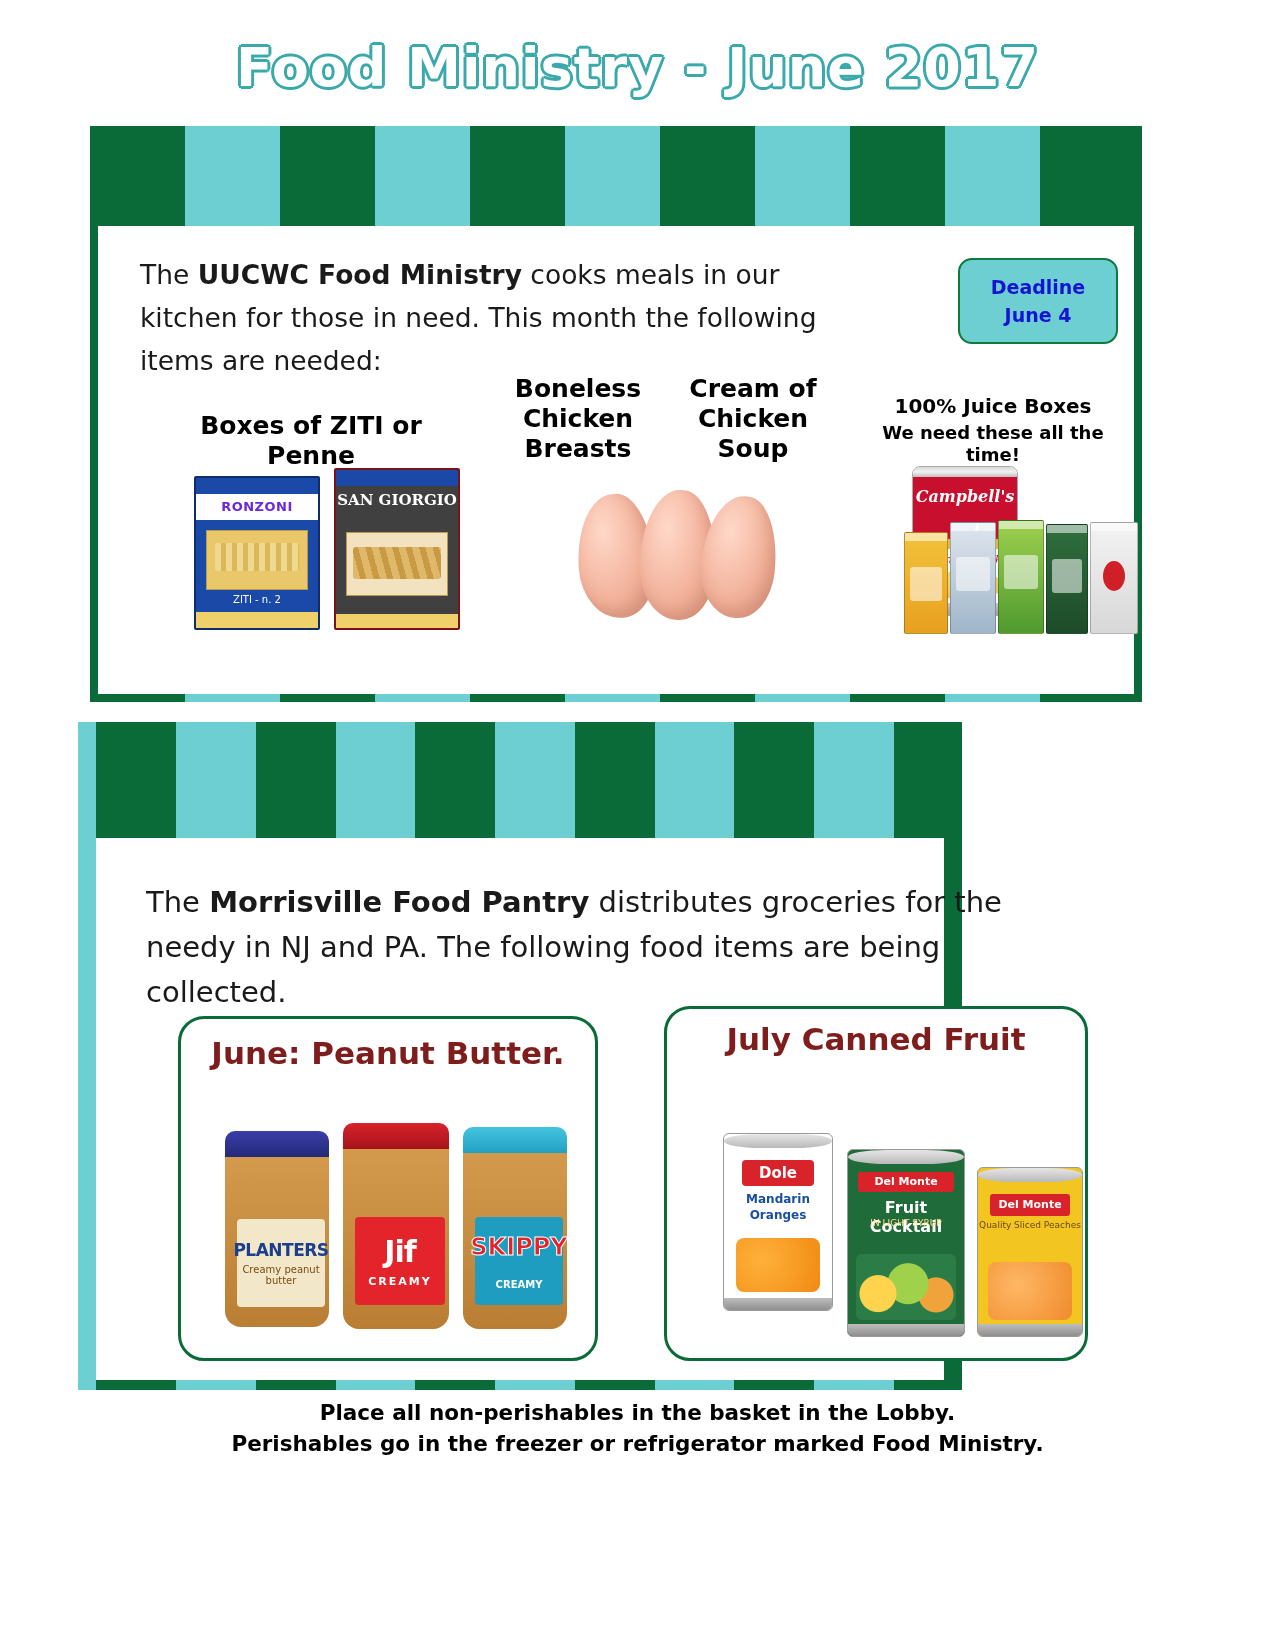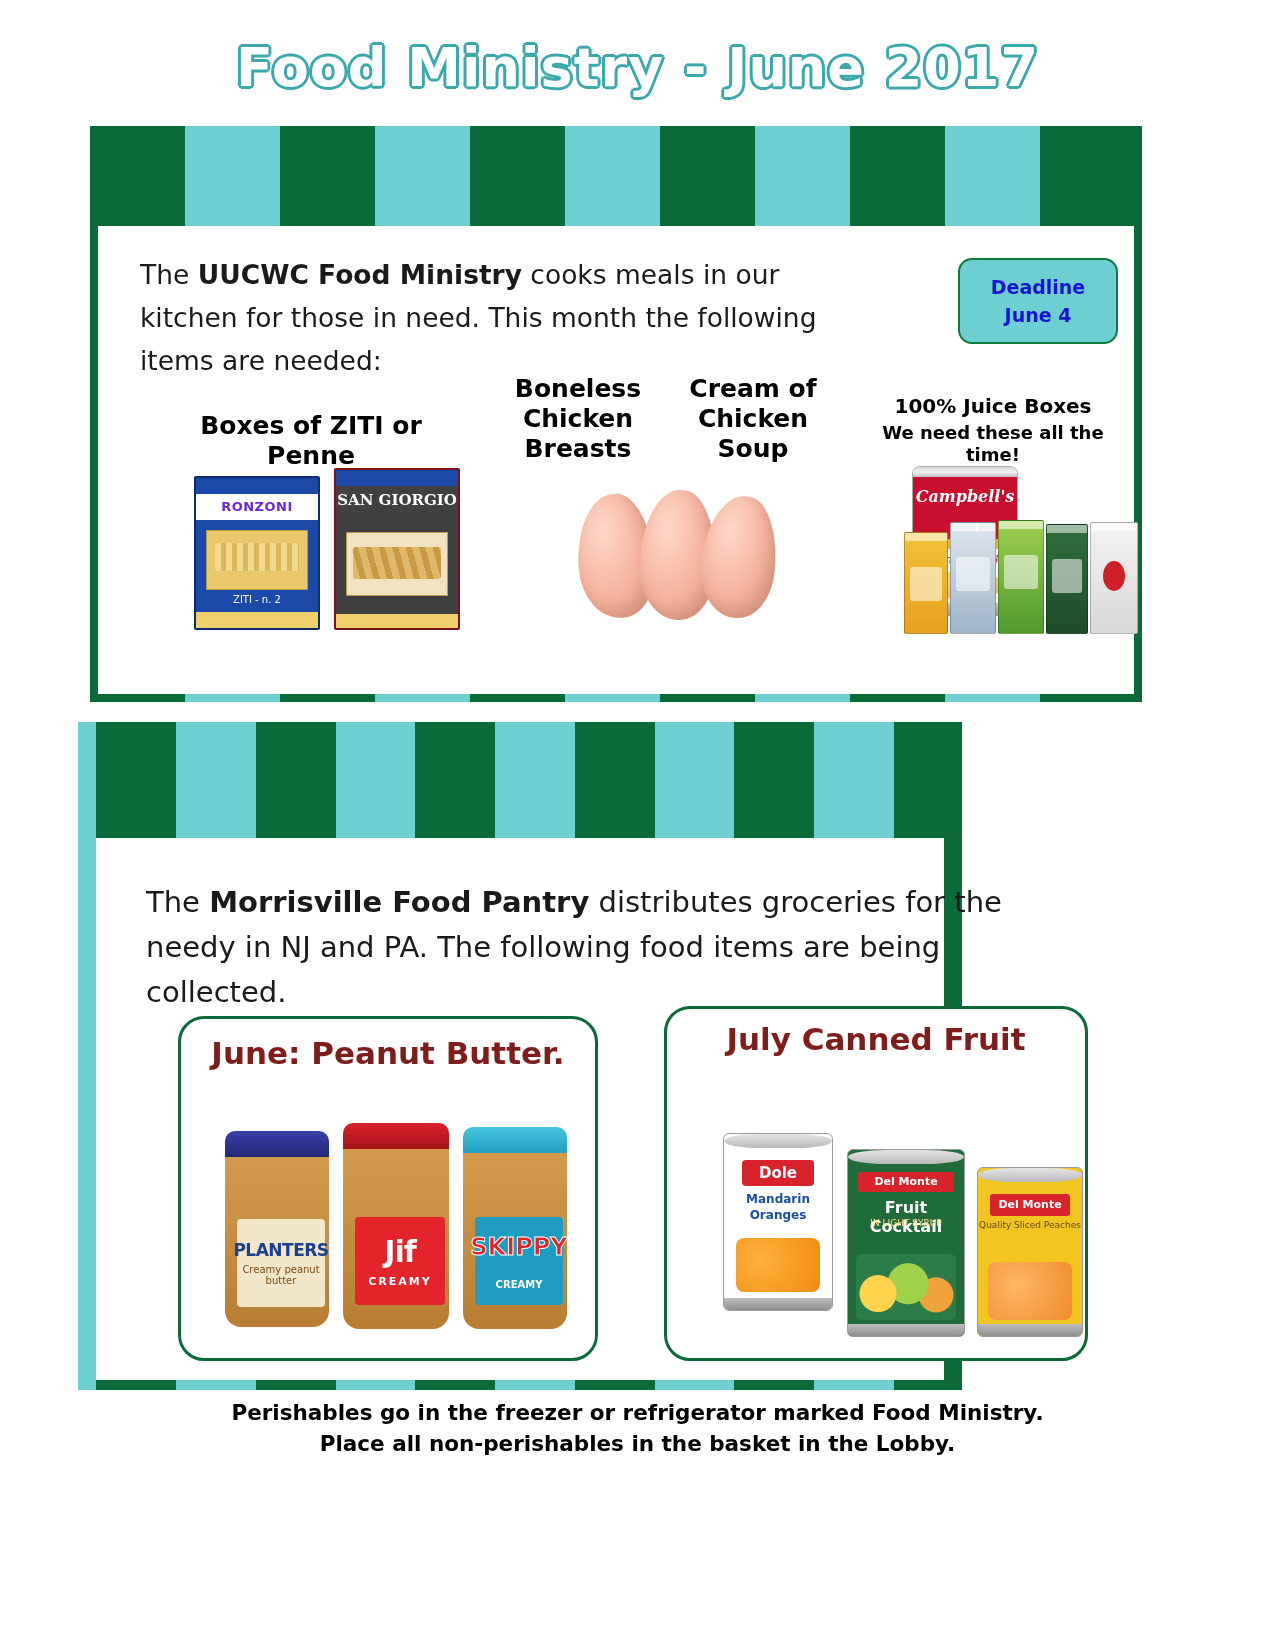--- a/index.html
+++ b/index.html
@@ -553,15 +553,15 @@
           <div class="fruit"></div>
           <div class="bot"></div>
         </div>
       </div>
     </div>
 
   </div>
 </div>
 
 <div class="footer">
+  <div>Place all non-perishables in the basket in the Lobby.</div>
   <div>Perishables go in the freezer or refrigerator marked Food Ministry.</div>
-  <div>Place all non-perishables in the basket in the Lobby.</div>
 </div>
 
 </body></html>

